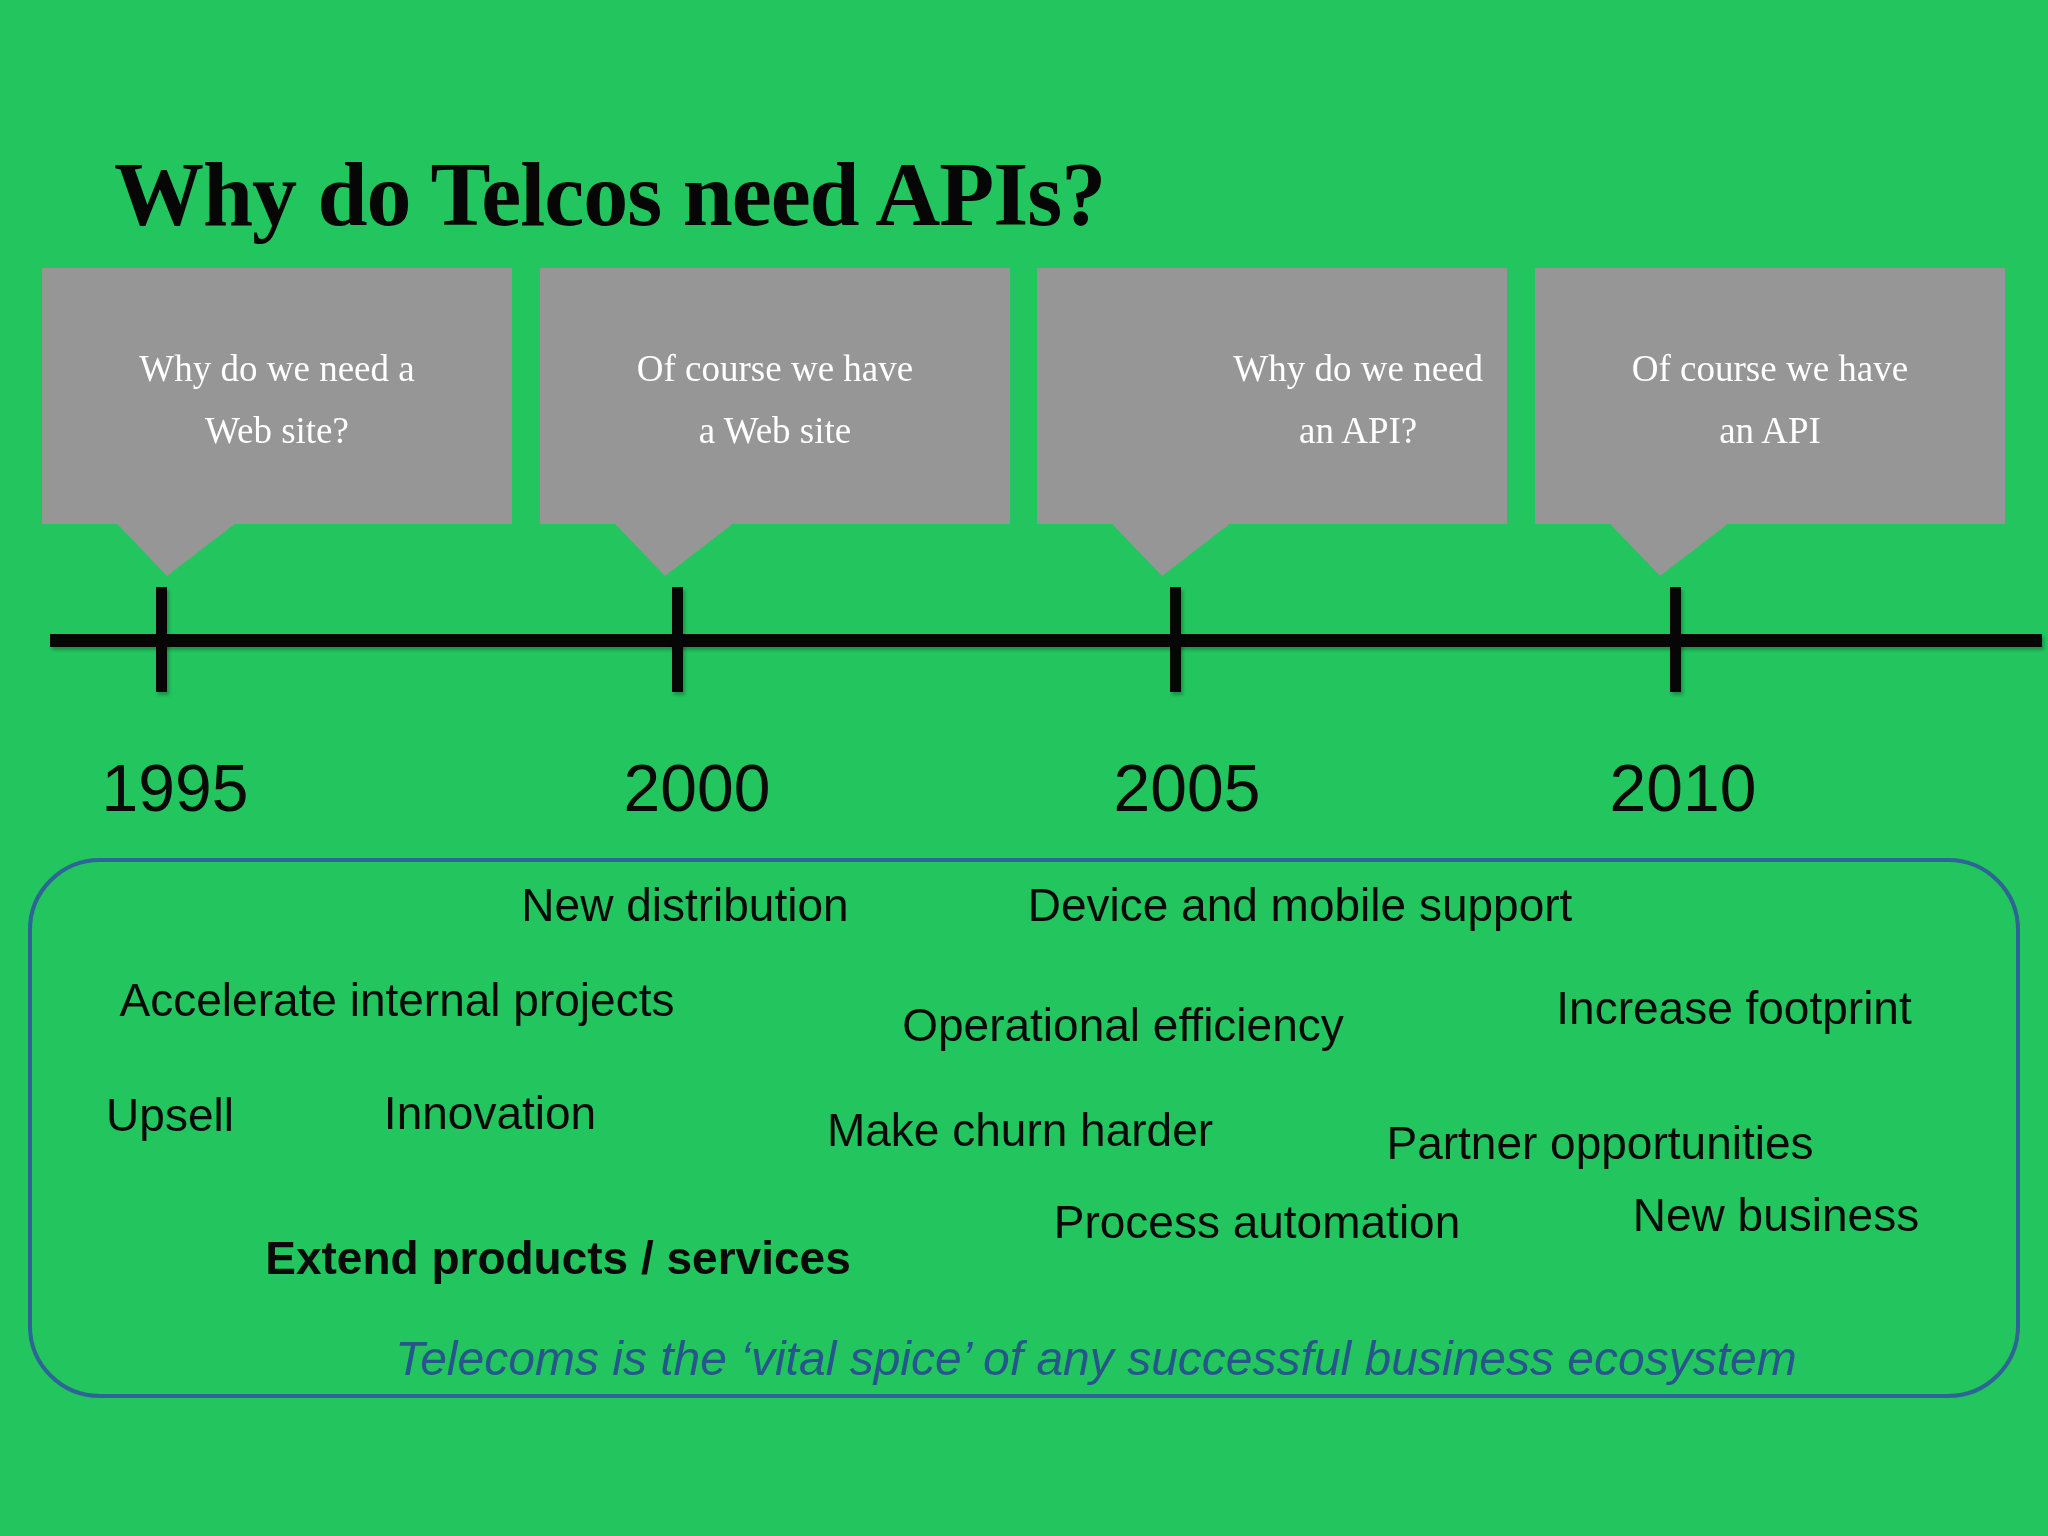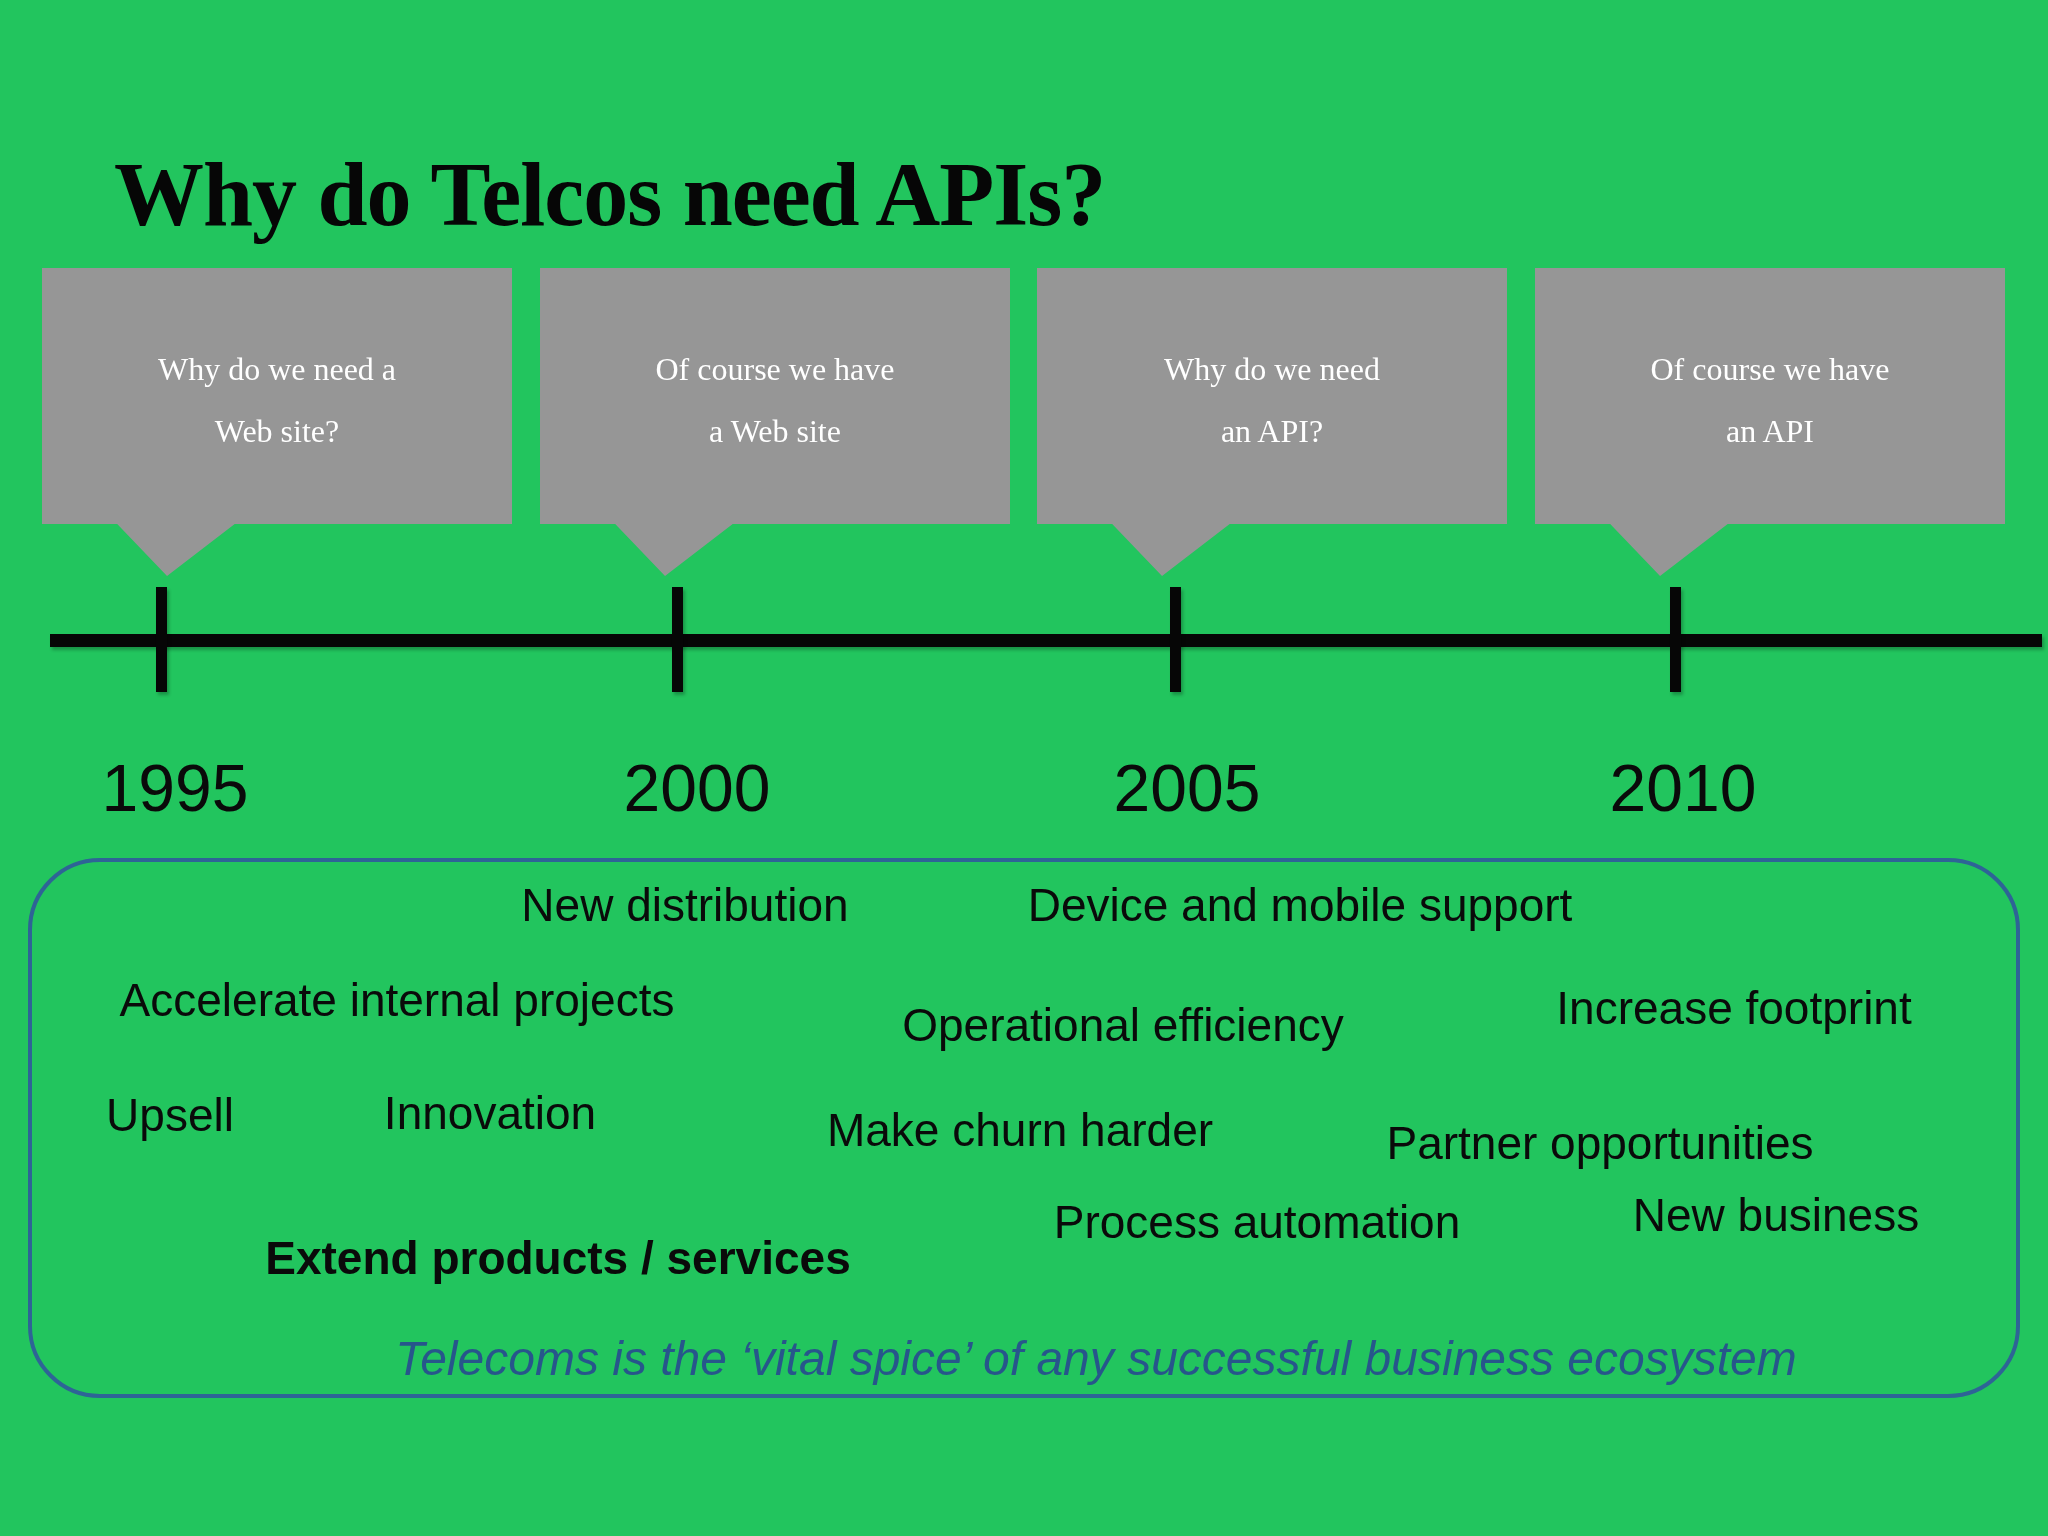--- a/index.html
+++ b/index.html
@@ -32,25 +32,25 @@
     position: absolute;
     top: 268px;
     width: 470px; height: 308px;
     background: #969696;
     clip-path: polygon(0 0, 100% 0, 100% 83.1%, 41% 83.1%, 26.6% 100%, 16% 83.1%, 0 83.1%);
     display: flex; align-items: center; justify-content: center;
     filter: drop-shadow(3px 4px 3px rgba(0,0,0,0.22));
   }
   .bubble-1 { left: 42px; }
   .bubble-2 { left: 540px; }
-  .bubble-3 { left: 1037px; }
+  .bubble-3 { left: 1037px; justify-content: flex-end; }
   .bubble-4 { left: 1535px; }
   .bubble-text {
     font-family: "Liberation Serif", serif;
-    font-size: 32px;
+    font-size: 37px;
     line-height: 62px;
     color: #ffffff;
     text-align: center;
     white-space: pre-line;
     padding: 0 24px 44px 24px;
   }
 
   
   .timeline-axis {
     position: absolute;

